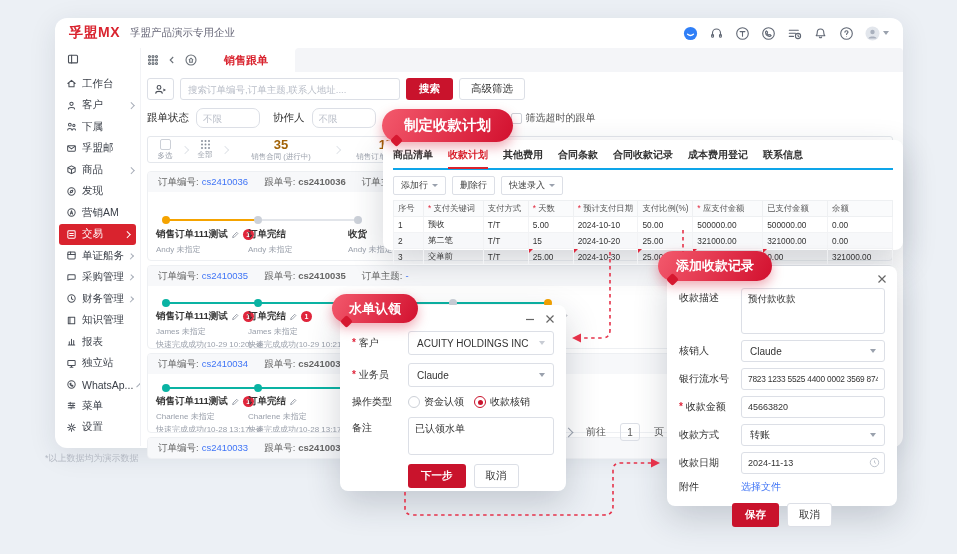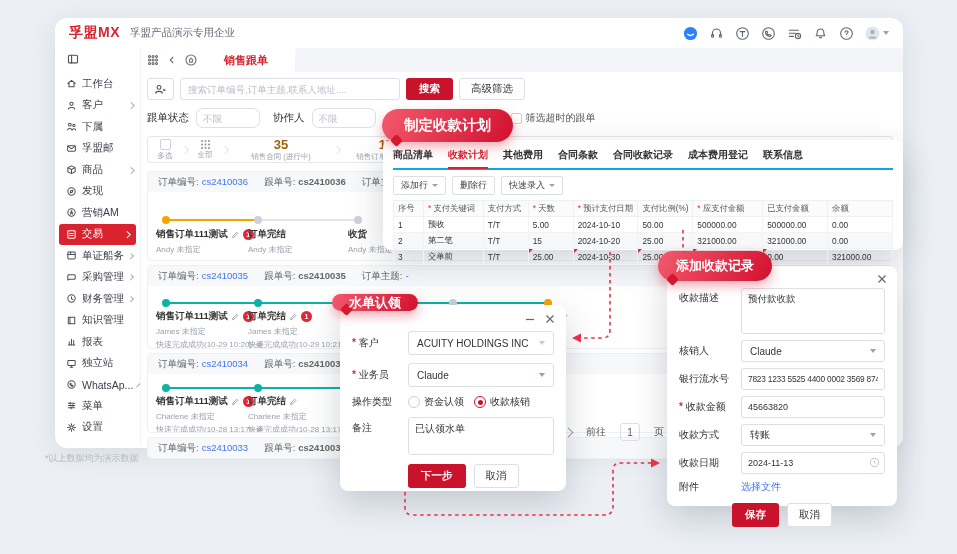--- a/index.html
+++ b/index.html
@@ -98,21 +98,21 @@
   .pbtn{font-size:9px;border:1px solid #dcdfe6;border-radius:2px;padding:2px 7px;color:#444;background:#fff;display:flex;align-items:center;gap:4px;cursor:pointer;font-family:inherit}
   .pbtn .caret{border-left-width:3px;border-right-width:3px;border-top-width:3.5px}
   table.ptable{width:100%;border-collapse:collapse;font-size:8.3px;table-layout:fixed}
   .ptable th{background:#fafbfc;border:1px solid #eef0f2;color:#555;font-weight:normal;padding:2px 4px;text-align:left;white-space:nowrap;overflow:hidden}
   .ptable td{border:1px solid #f2f3f5;padding:2px 4px;color:#333;white-space:nowrap;overflow:hidden;position:relative}
   .ptable tr.alt td{background:#f7f8fa}
   .req::before{content:'* ';color:#e0263c}
   td.mark::before{content:'';position:absolute;left:0;top:0;border:2.5px solid transparent;border-left-color:#e0263c;border-top-color:#e0263c}
 
   .claim-modal{left:340px;top:305px;width:226px;height:186px;z-index:40;padding:26px 12px 0}
-  .claim-badge{left:-8px;top:-11px;height:17px;padding:0 17px;font-size:13px}
+  .claim-badge{left:-8px;top:-11px;height:29px;padding:0 17px;font-size:13px}
   .win-ctrl{position:absolute;top:9px;right:11px;display:flex;gap:10px;align-items:center}
   .wic{width:10px;height:10px;stroke:#666;stroke-width:1.2;fill:none;cursor:pointer}
   .frow{display:flex;align-items:center;margin-bottom:8px}
   .flabel{width:56px;font-size:10px;color:#333;flex:none}
   .flabel.rt{padding-right:8px;width:62px}
   .fstar::before{content:'* ';color:#e0263c;font-weight:bold}
   .fselect{flex:1;height:24px;border:1px solid #dcdfe6;border-radius:3px;display:flex;align-items:center;justify-content:space-between;padding:0 8px;font-size:10px;color:#333;cursor:pointer;background:#fff;min-width:0}
   .fselect span{overflow:hidden;text-overflow:ellipsis;white-space:nowrap}
   .ftext{flex:1;height:22px;border:1px solid #dcdfe6;border-radius:3px;font-size:9px;padding:0 6px;color:#333;outline:none;min-width:0;font-family:inherit}
   .farea{flex:1;border:1px solid #dcdfe6;border-radius:3px;font-size:10px;padding:4px 6px;color:#333;resize:none;outline:none;font-family:inherit;min-width:0}

